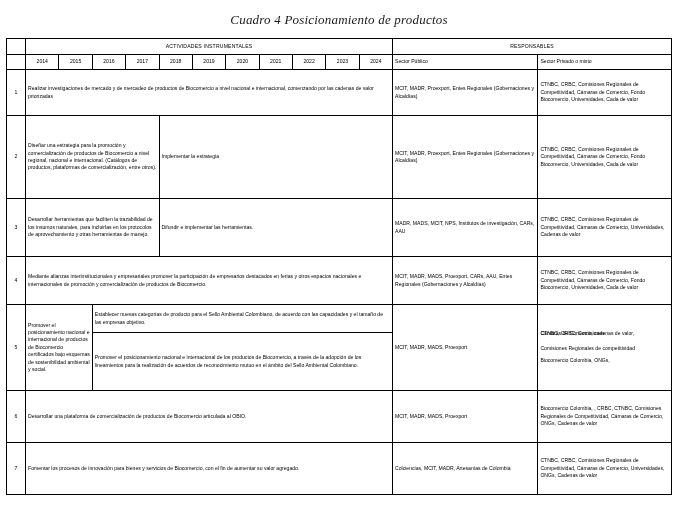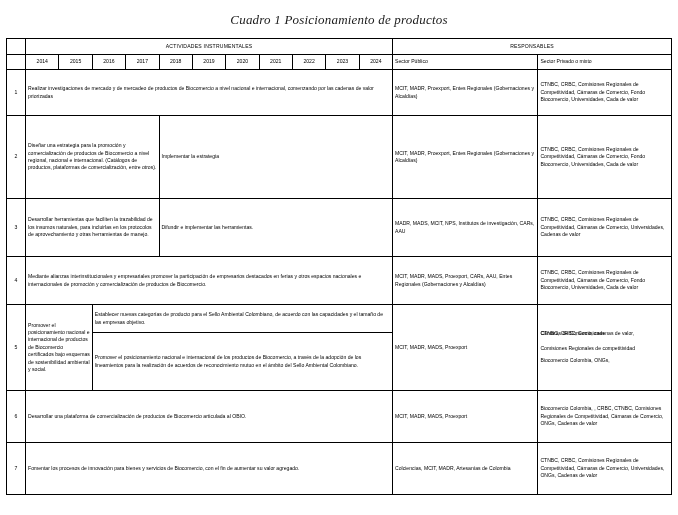--- a/index.html
+++ b/index.html
@@ -93,21 +93,21 @@
 
   
   .stack{position:relative;line-height:1.45;}
   .stack .ovl{position:absolute;top:-0.5px;left:0;right:0;}
 </style>
 </head>
 <body>
 
 <div class="page">
 
-  <div class="title">Cuadro 1 Posicionamiento de productos</div>
+  <div class="title">Cuadro 4 Posicionamiento de productos</div>
 
   <div class="tblwrap">
     <table class="grid">
       <colgroup>
         <col style="width:16px">
         <col style="width:28px">
           <col style="width:28px">
           <col style="width:28px">
         <col style="width:28px">
           <col style="width:28px">

